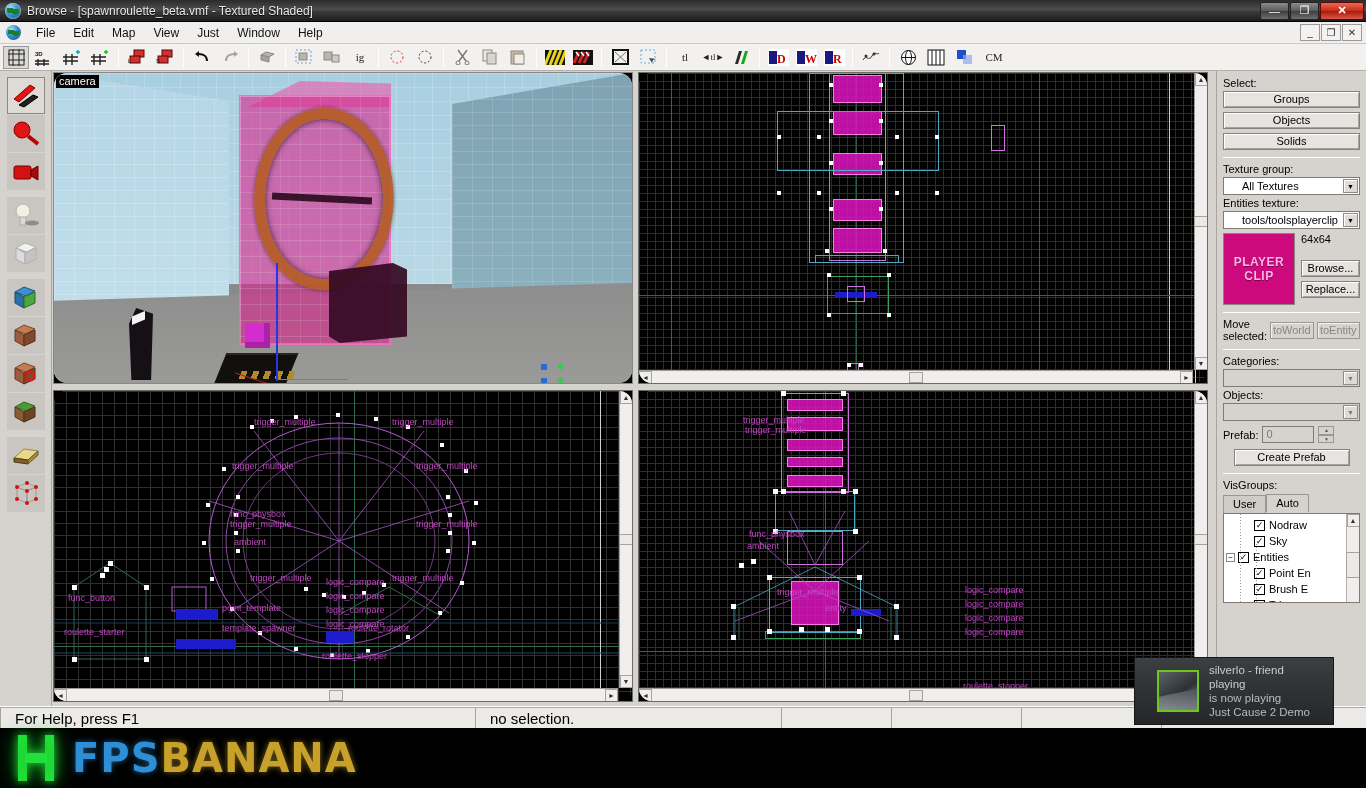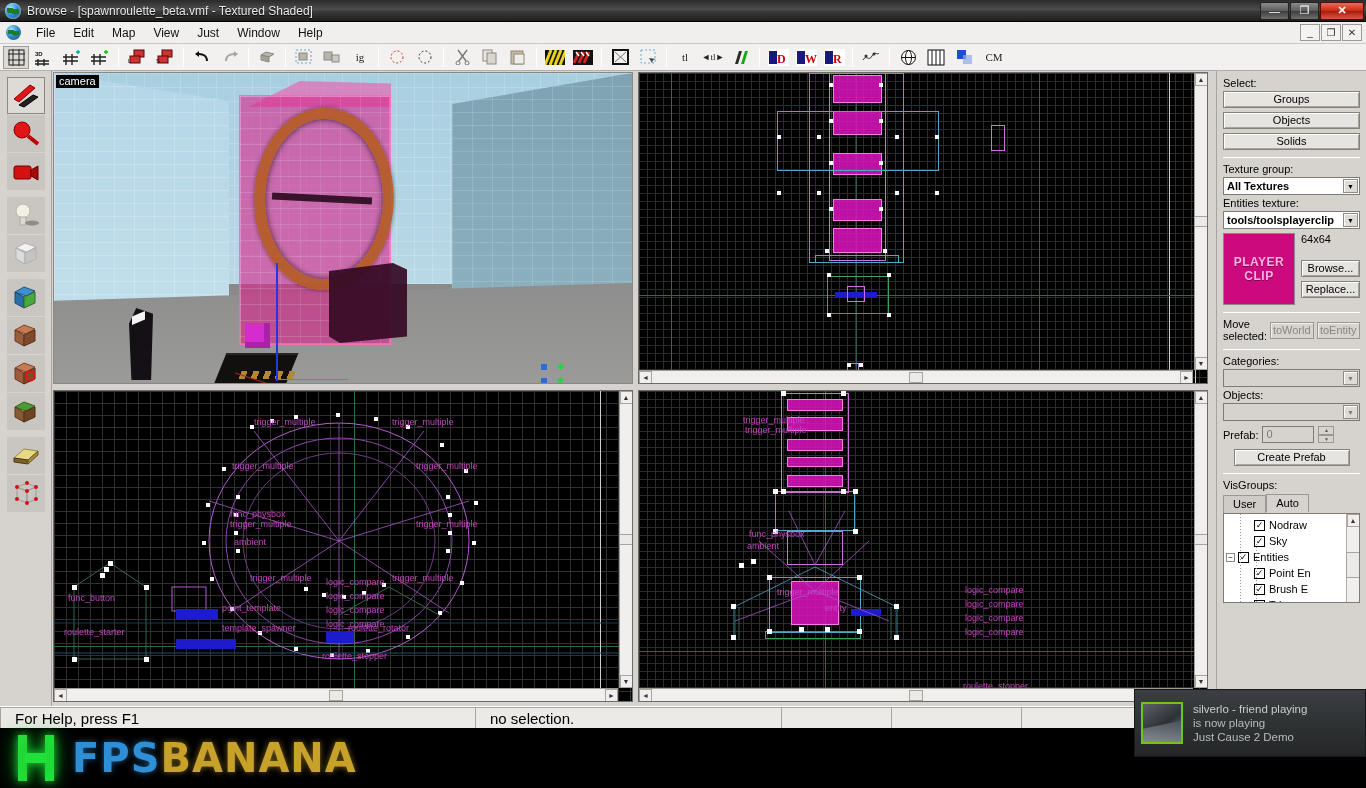--- a/index.html
+++ b/index.html
@@ -106,21 +106,21 @@
   .vp-area { position:absolute; left:52px; top:71px; width:1156px; height:634px; background:#d6d3ce; }
   .vp {
     position:absolute; background:#000; border:1px solid #6b6b6b;
     overflow:hidden;
   }
   .vp-3d { left:1px; top:1px; width:580px; height:312px; border:1px solid #888; }
   .vp-top { left:586px; top:1px; width:570px; height:312px; }
   .vp-bl  { left:1px; top:319px; width:580px; height:312px; }
   .vp-br  { left:586px; top:319px; width:570px; height:312px; }
 
-  .vp-inner { position:absolute; inset:0; overflow:hidden; }
+  .vp-inner { position:absolute; inset:0; overflow:hidden;border-radius:13px; }
 
   .cam-label {
     position:absolute; left:2px; top:2px; z-index:9;
     background:#000; color:#fff; font-size:11px; padding:0 3px; line-height:13px;
     font-family:"Liberation Sans", sans-serif;
   }
 
   
   .scene { position:absolute; inset:0; background:#8a8a8a; }
   .wall-back {
@@ -265,21 +265,21 @@
   }
   .rp-label { font-size:11px; color:#000; margin:2px 0 2px 0; }
   .rp-btn {
     width:100%; height:17px; background:#e6e4e0; border:1px solid #868279;
     box-shadow: inset 1px 1px 0 #fff, inset -1px -1px 0 #a8a49d;
     font-size:11px; text-align:center; line-height:15px; margin-bottom:4px; color:#000;
   }
   .rp-hr { height:1px; background:#a9a59e; border-bottom:1px solid #fff; margin:7px 0 5px 0; }
   .rp-select {
     width:100%; height:18px; background:#fff; border:1px solid #7f7b73;
-    font-size:11px; display:flex; align-items:center; padding-left:3px; position:relative; color:#000;font-weight:bold;
+    font-size:11px; display:flex; align-items:center; padding-left:18px; position:relative; color:#000;
   }
   .rp-select.dim { background:#d6d3ce; color:#7d7a74; }
   .rp-select .arrow {
     position:absolute; right:1px; top:1px; width:15px; height:14px;
     background:#dedbd6; border:1px solid #908c85;
     box-shadow: inset 1px 1px 0 #fff;
     display:flex; align-items:center; justify-content:center; font-size:7px;
   }
   .tex-row { display:flex; gap:6px; margin-top:4px; }
   .tex-swatch {
@@ -338,23 +338,23 @@
     position:absolute; left:0; top:706px; width:1366px; height:22px;
     background:#eceae7; border-top:1px solid #fff; display:flex; align-items:stretch;
   }
   .sb-cell {
     border-left:1px solid #a9a59e; border-top:1px solid #a9a59e;
     display:flex; align-items:center; padding-left:14px; font-size:15px; color:#000;
   }
 
   
   .steam-toast {
-    position:absolute; left:1134px; top:657px; width:232px; height:68px;
+    position:absolute; left:1134px; top:657px; width:200px; height:68px;
     background: linear-gradient(to bottom,#3b3f41,#242627);
-    border:1px solid #15181a; display:flex; align-items:center; padding:6px; z-index:40;margin-top:32px;
+    border:1px solid #15181a; display:flex; align-items:center; padding:22px; z-index:40;
   }
   .toast-img {
     width:42px; height:42px; border:2px solid #6ec61a; margin-right:10px;
     background: linear-gradient(145deg,#5c6168,#2d3136 55%,#8d939a);
     position:relative; overflow:hidden; flex:0 0 auto;
   }
   .toast-img:after{
     content:""; position:absolute; left:-6px; bottom:-4px; width:60px; height:22px;
     background: linear-gradient(to top right,#9aa1a8,#41474d); transform:rotate(-12deg);
   }

